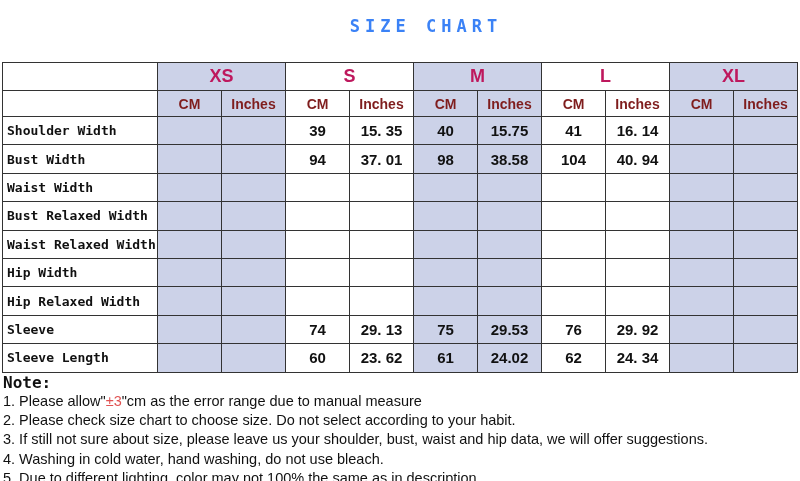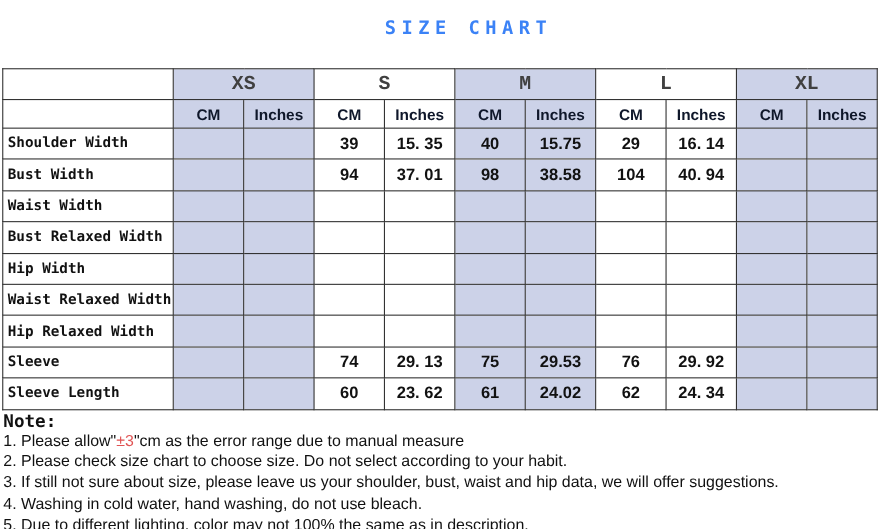--- a/index.html
+++ b/index.html
@@ -40,32 +40,32 @@
   table.size-table td, table.size-table th {
     border: 1px solid var(--border, #333);
     padding: 0;
     background: #ffffff;
     overflow: hidden;
     white-space: nowrap;
   }
   .shaded { background: var(--shade, #ccd2e8) !important; }
   tr.size-row th {
     height: 27px;
-    font-family: Liberation Mono, monospace;
+    font-family: Liberation Sans, sans-serif;
     font-weight: 700;
     font-size: 18px;
-    color: #404040;
+    color: #be185d;
     text-align: center;
   }
   tr.unit-row th {
     height: 25px;
     font-family: "Liberation Sans", sans-serif;
     font-weight: 700;
     font-size: 14px;
-    color: #0f172a;
+    color: #7f1d1d;
     text-align: center;
   }
   tbody td {
     height: 27.4px;
     text-align: center;
     font-size: 15px;
     font-weight: 600;
     color: #111111;
   }
   tbody td.rowlabel {
@@ -143,21 +143,21 @@
     </thead>
     <tbody>
         <tr>
           <td class="rowlabel">Shoulder Width</td>
           <td class="shaded"></td>
           <td class="shaded"></td>
           <td>39</td>
           <td>15. 35</td>
           <td class="shaded">40</td>
           <td class="shaded">15.75</td>
-          <td>29</td>
+          <td>41</td>
           <td>16. 14</td>
           <td class="shaded"></td>
           <td class="shaded"></td>
         </tr>
         <tr>
           <td class="rowlabel">Bust Width</td>
           <td class="shaded"></td>
           <td class="shaded"></td>
           <td>94</td>
           <td>37. 01</td>
@@ -188,34 +188,34 @@
           <td></td>
           <td></td>
           <td class="shaded"></td>
           <td class="shaded"></td>
           <td></td>
           <td></td>
           <td class="shaded"></td>
           <td class="shaded"></td>
         </tr>
         <tr>
+          <td class="rowlabel">Waist Relaxed Width</td>
+          <td class="shaded"></td>
+          <td class="shaded"></td>
+          <td></td>
+          <td></td>
+          <td class="shaded"></td>
+          <td class="shaded"></td>
+          <td></td>
+          <td></td>
+          <td class="shaded"></td>
+          <td class="shaded"></td>
+        </tr>
+        <tr>
           <td class="rowlabel">Hip Width</td>
-          <td class="shaded"></td>
-          <td class="shaded"></td>
-          <td></td>
-          <td></td>
-          <td class="shaded"></td>
-          <td class="shaded"></td>
-          <td></td>
-          <td></td>
-          <td class="shaded"></td>
-          <td class="shaded"></td>
-        </tr>
-        <tr>
-          <td class="rowlabel">Waist Relaxed Width</td>
           <td class="shaded"></td>
           <td class="shaded"></td>
           <td></td>
           <td></td>
           <td class="shaded"></td>
           <td class="shaded"></td>
           <td></td>
           <td></td>
           <td class="shaded"></td>
           <td class="shaded"></td>

